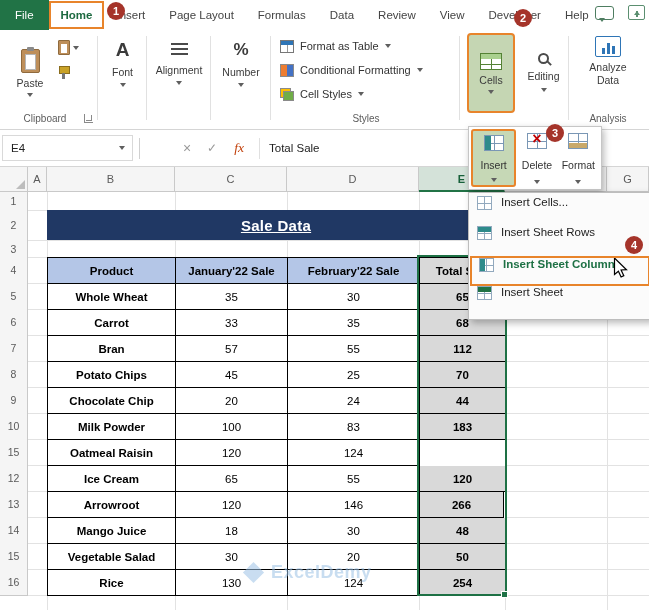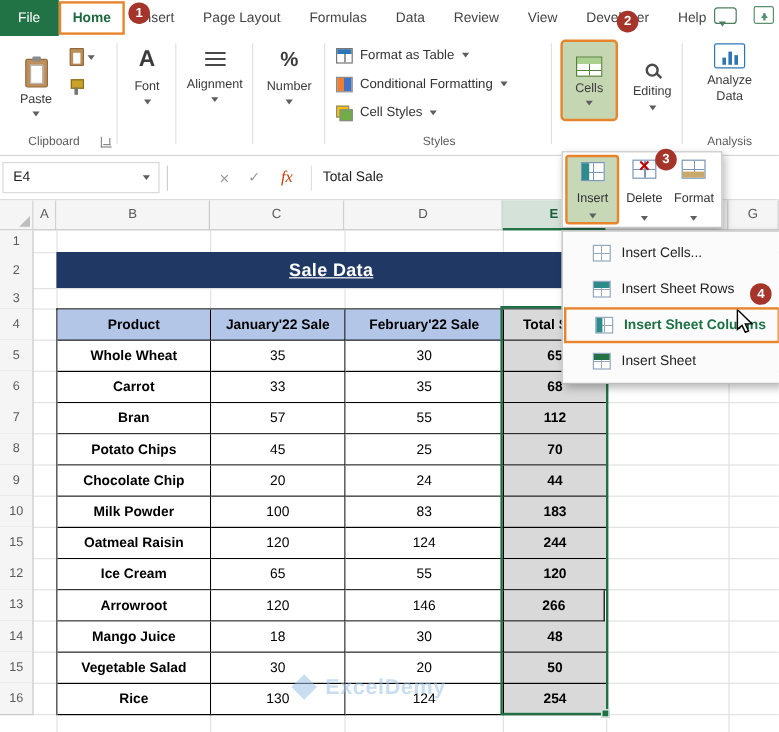--- a/index.html
+++ b/index.html
@@ -44,21 +44,21 @@
 .num-ico{font-size:17px;font-weight:700;color:#3b3b3b;line-height:22px}
 .styles-rows{position:absolute;left:276px;top:4px;width:180px}
 .styles-row{height:24px;display:flex;align-items:center;gap:6px;padding-left:4px}
 .slabel{font-size:11px;color:#333;white-space:nowrap}
 .sicon{display:inline-block}
 .cf-icon{width:14px;height:13px;border:1px solid #8a8a8a;background:linear-gradient(to right,#ED7D31 0 50%,#4472C4 50%)}
 .fat-icon{width:14px;height:13px;border:1px solid #777;background:linear-gradient(to bottom,#2E75B6 0 4px,transparent 4px),linear-gradient(to right,transparent 6px,#999 6px 7px,transparent 7px);background-color:#fff}
 .cs-icon{width:14px;height:13px;position:relative}
 .cs-icon:before{content:"";position:absolute;left:0;top:0;width:9px;height:8px;background:#FFC000;border:1px solid #8a8a8a}
 .cs-icon:after{content:"";position:absolute;right:0;bottom:0;width:9px;height:8px;background:#70AD47;border:1px solid #8a8a8a}
-.cells-btn{position:absolute;left:467px;top:3px;width:48px;height:68px;display:flex;flex-direction:column;align-items:center;justify-content:center;gap:4px;background:#C5D6B3;border:2.5px solid #E8842B;border-radius:4px}
+.cells-btn{position:absolute;left:467px;top:3px;width:48px;height:80px;display:flex;flex-direction:column;align-items:center;justify-content:center;gap:4px;background:#C5D6B3;border:2.5px solid #E8842B;border-radius:4px}
 .cells-ico{width:22px;height:17px;border:1px solid #548235;background:linear-gradient(to bottom,#A9D08E 0 5px,transparent 5px),linear-gradient(to right,transparent 10px,#548235 10px 11px,transparent 11px),linear-gradient(to bottom,transparent 10px,#548235 10px 11px,transparent 11px);background-color:#fff}
 .edit-btn{position:absolute;left:521px;top:6px;width:45px;height:72px;display:flex;flex-direction:column;align-items:center;justify-content:center;gap:6px}
 .edit-ico{width:11px;height:11px;border:2px solid #4a4a4a;border-radius:50%;position:relative}
 .edit-ico:after{content:"";position:absolute;width:6px;height:2px;background:#4a4a4a;transform:rotate(45deg);right:-5px;bottom:-2px}
 .analyze-grp{position:absolute;left:571px;top:6px;width:74px;display:flex;flex-direction:column;align-items:center;gap:4px}
 .analyze-ico{width:26px;height:21px;border:1.5px solid #2E75B6;border-radius:2px;display:flex;align-items:flex-end;justify-content:center;gap:2px;padding:2px}
 .analyze-ico i{display:block;width:3px;background:#2E75B6}
 .analyze-lbl{font-size:10.5px;color:#3b3b3b;text-align:center;width:54px;line-height:1.2}
 
 
@@ -98,21 +98,21 @@
 .cells-dd{position:absolute;left:468px;top:126px;width:134px;height:64px;background:#fff;border:1px solid #C6C6C6;box-shadow:2px 3px 7px rgba(0,0,0,.28);display:flex;padding:2px;z-index:10}
 .dd-btn{flex:1;display:flex;flex-direction:column;align-items:center;justify-content:space-between;padding:4px 0 3px;font-size:10.5px;color:#333}
 .dd-btn.hl{background:#C6D8B6;border:2.5px solid #E8842B;border-radius:3px}
 .bi{width:20px;height:16px;border:1px solid #7A97B5;background-image:linear-gradient(to right,transparent 9px,#7A97B5 9px 10px,transparent 10px),linear-gradient(to bottom,transparent 7px,#7A97B5 7px 8px,transparent 8px);background-color:#fff;position:relative;display:inline-block}
 .bi.insert:after{content:"";position:absolute;left:0;top:0;bottom:0;width:6px;background:#2E8B8B}
 .bi.del i{position:absolute;left:0;right:0;top:-3px;font-style:normal;color:#C00000;font-weight:700;font-size:16px;line-height:16px;text-align:center}
 .bi.format:after{content:"";position:absolute;left:0;right:0;bottom:0;height:5px;background:#C9A96A}
 
 
 .ctx{position:absolute;left:468px;top:192px;width:184px;background:#FBFBFB;border:1px solid #BDBDBD;box-shadow:3px 3px 7px rgba(0,0,0,.28);z-index:11;padding:3px 1px}
-.ctx-item{height:30px;display:flex;align-items:center;gap:9px;padding:0 24px;font-size:11.5px;color:#222;white-space:nowrap}
+.ctx-item{height:30px;display:flex;gap:9px;padding:0 7px;font-size:11.5px;color:#222;white-space:nowrap}
 .ctx-item.hl{border:2.5px solid #E8842B;color:#1E7145;font-weight:600}
 .mi{width:15px;height:14px;border:1px solid #92A9BE;background-image:linear-gradient(to right,transparent 6px,#92A9BE 6px 7px,transparent 7px),linear-gradient(to bottom,transparent 6px,#92A9BE 6px 7px,transparent 7px);background-color:#fff;position:relative;display:inline-block;flex:0 0 auto}
 .mi.rows:after{content:"";position:absolute;left:0;right:0;top:0;height:5px;background:#2E8B8B}
 .mi.colsb:after{content:"";position:absolute;left:0;top:0;bottom:0;width:5px;background:#2E8B8B}
 .mi.sheet:after{content:"";position:absolute;left:0;right:0;top:0;height:5px;background:#217346}
 
 
 .step{position:absolute;width:18px;height:18px;border-radius:50%;background:#A5342A;color:#fff;font-size:11px;font-weight:700;display:flex;align-items:center;justify-content:center;z-index:13}
 .cursor{position:absolute;z-index:14}
 </style>
@@ -326,21 +326,20 @@
       <div class="trow">
         <div class="tcell b" style="width: 128px;">Milk Powder</div>
         <div class="tcell" style="width: 112px;">100</div>
         <div class="tcell" style="width: 132px;">83</div>
         <div class="tcell selcol" style="width: 86px;">183</div>
       </div>
       <div class="trow">
         <div class="tcell b" style="width: 128px;">Oatmeal Raisin</div>
         <div class="tcell" style="width: 112px;">120</div>
         <div class="tcell" style="width: 132px;">124</div>
-        <div class="tcell selcol" style="width: 86px;">244</div>
       </div>
       <div class="trow">
         <div class="tcell b" style="width: 128px;">Ice Cream</div>
         <div class="tcell" style="width: 112px;">65</div>
         <div class="tcell" style="width: 132px;">55</div>
         <div class="tcell selcol" style="width: 86px;">120</div>
       </div>
       <div class="trow">
         <div class="tcell b" style="width: 128px;">Arrowroot</div>
         <div class="tcell" style="width: 112px;">120</div>

